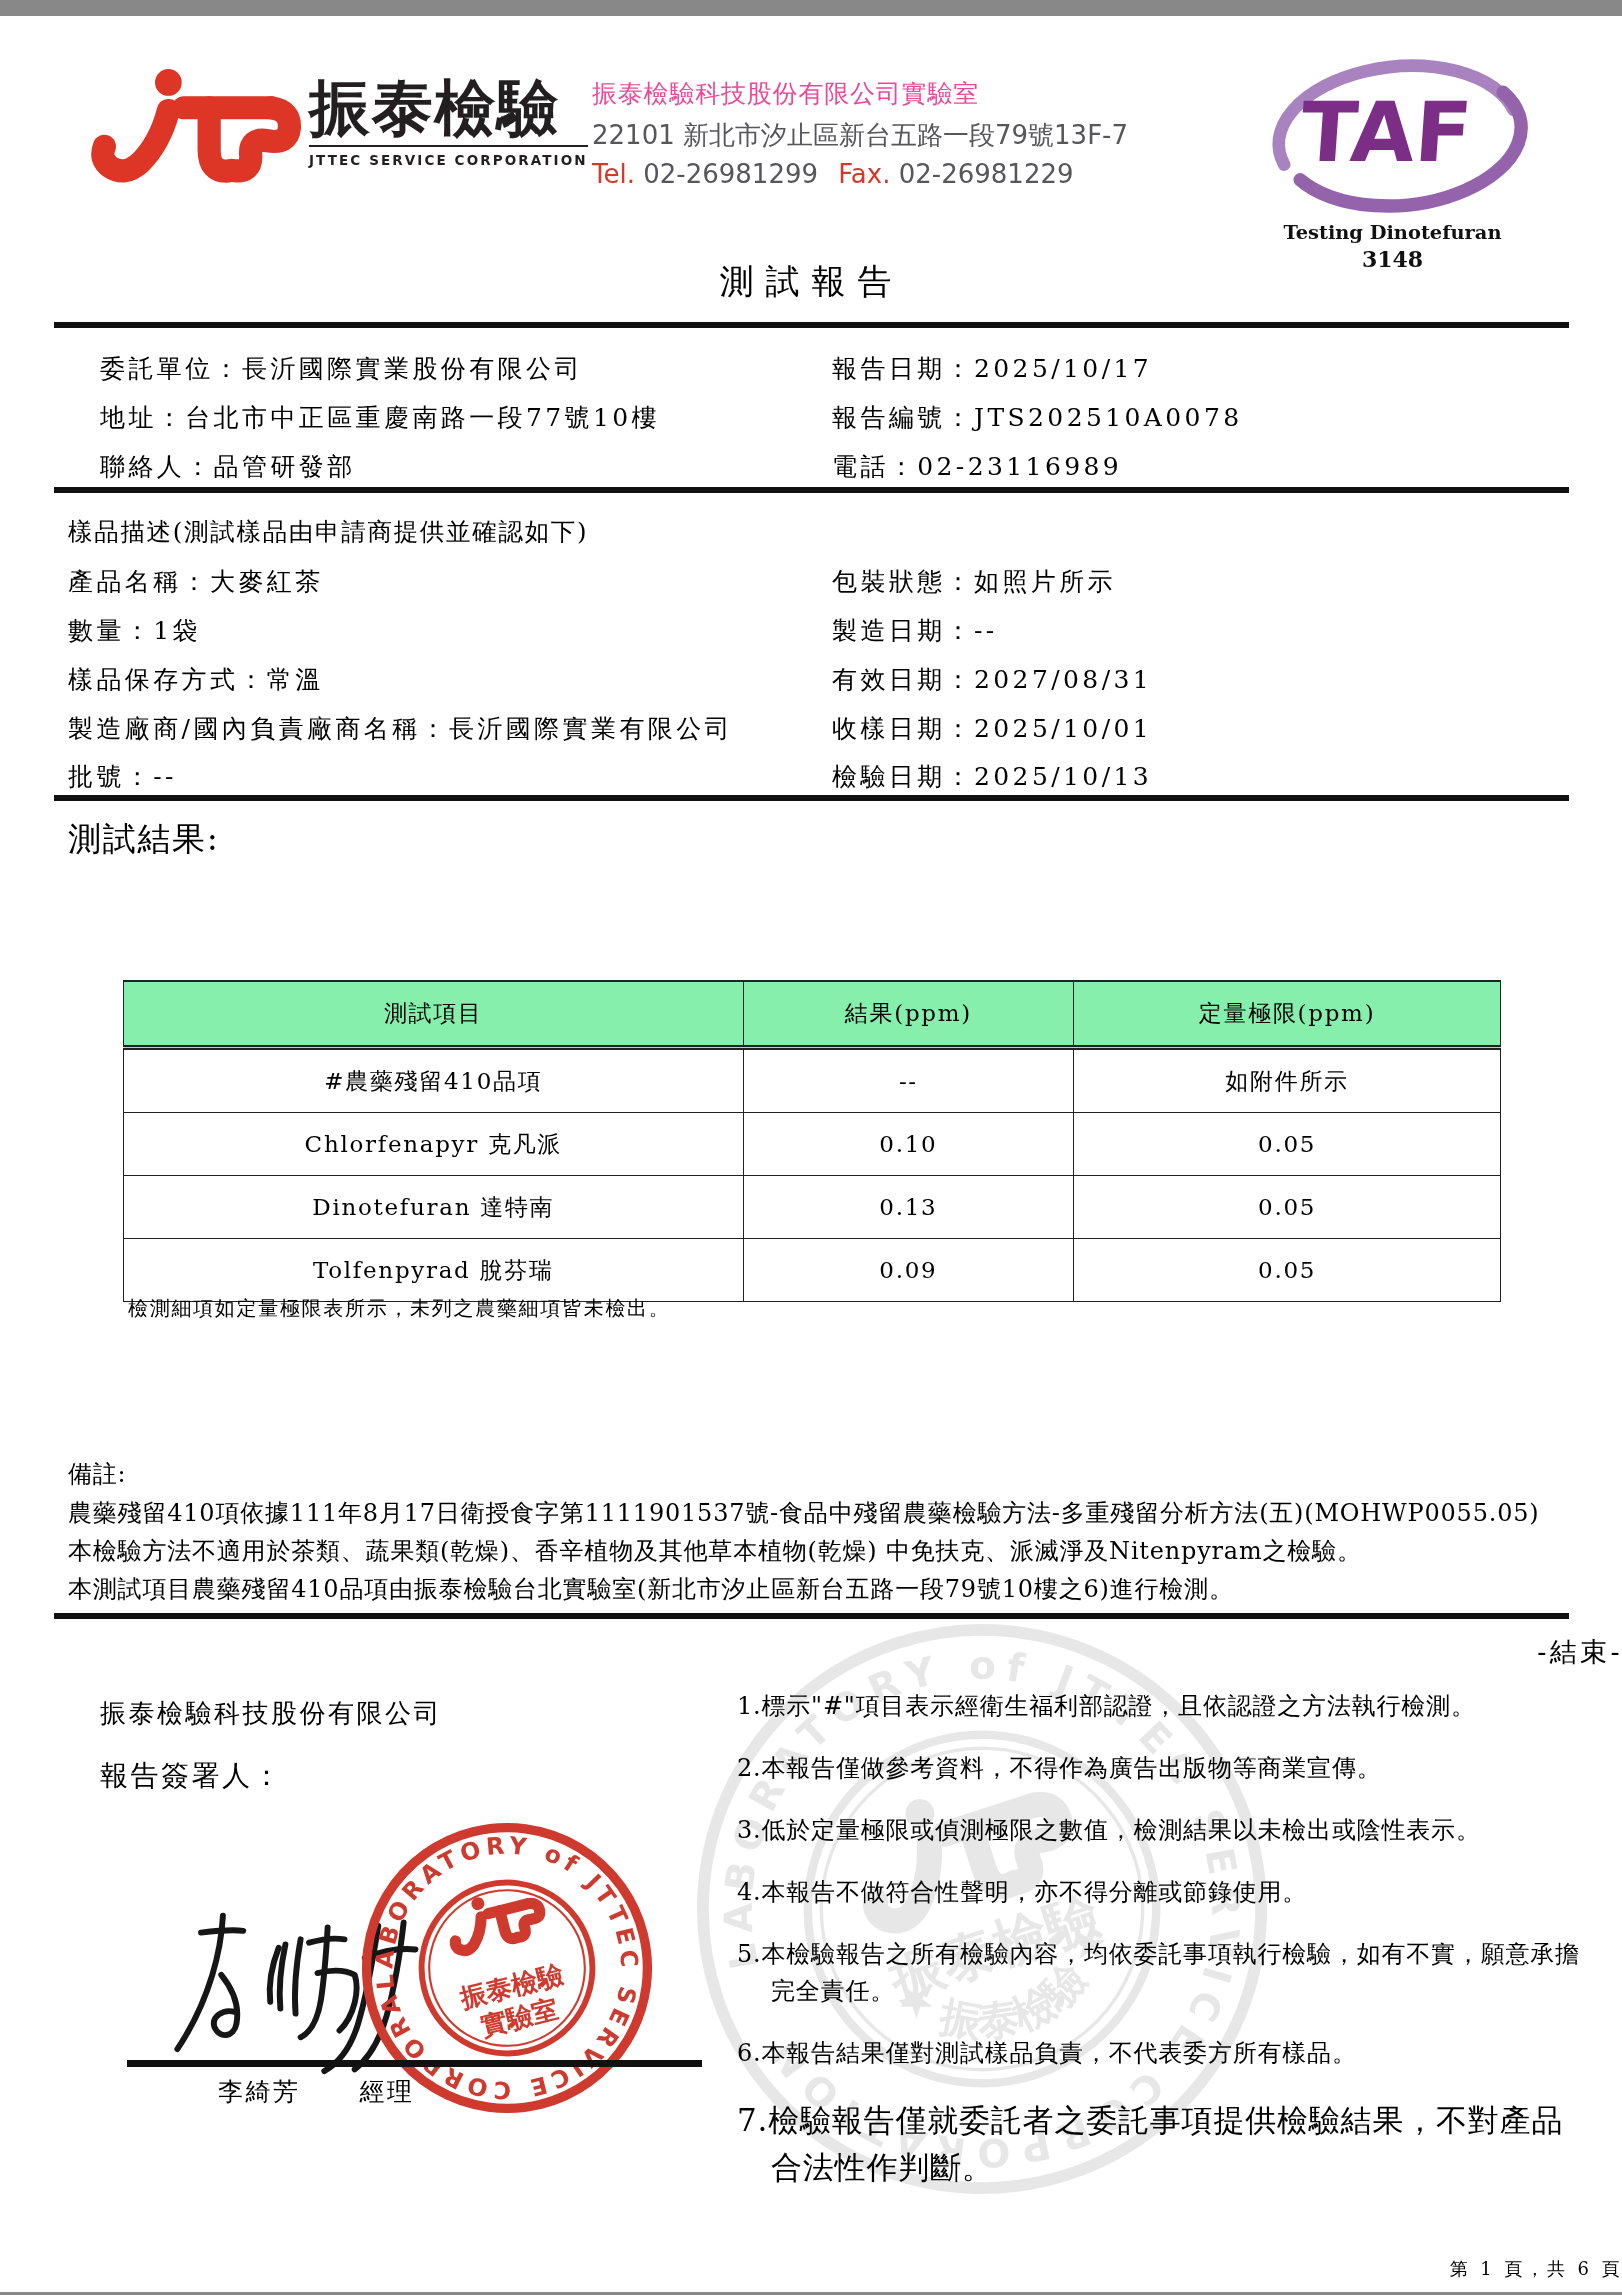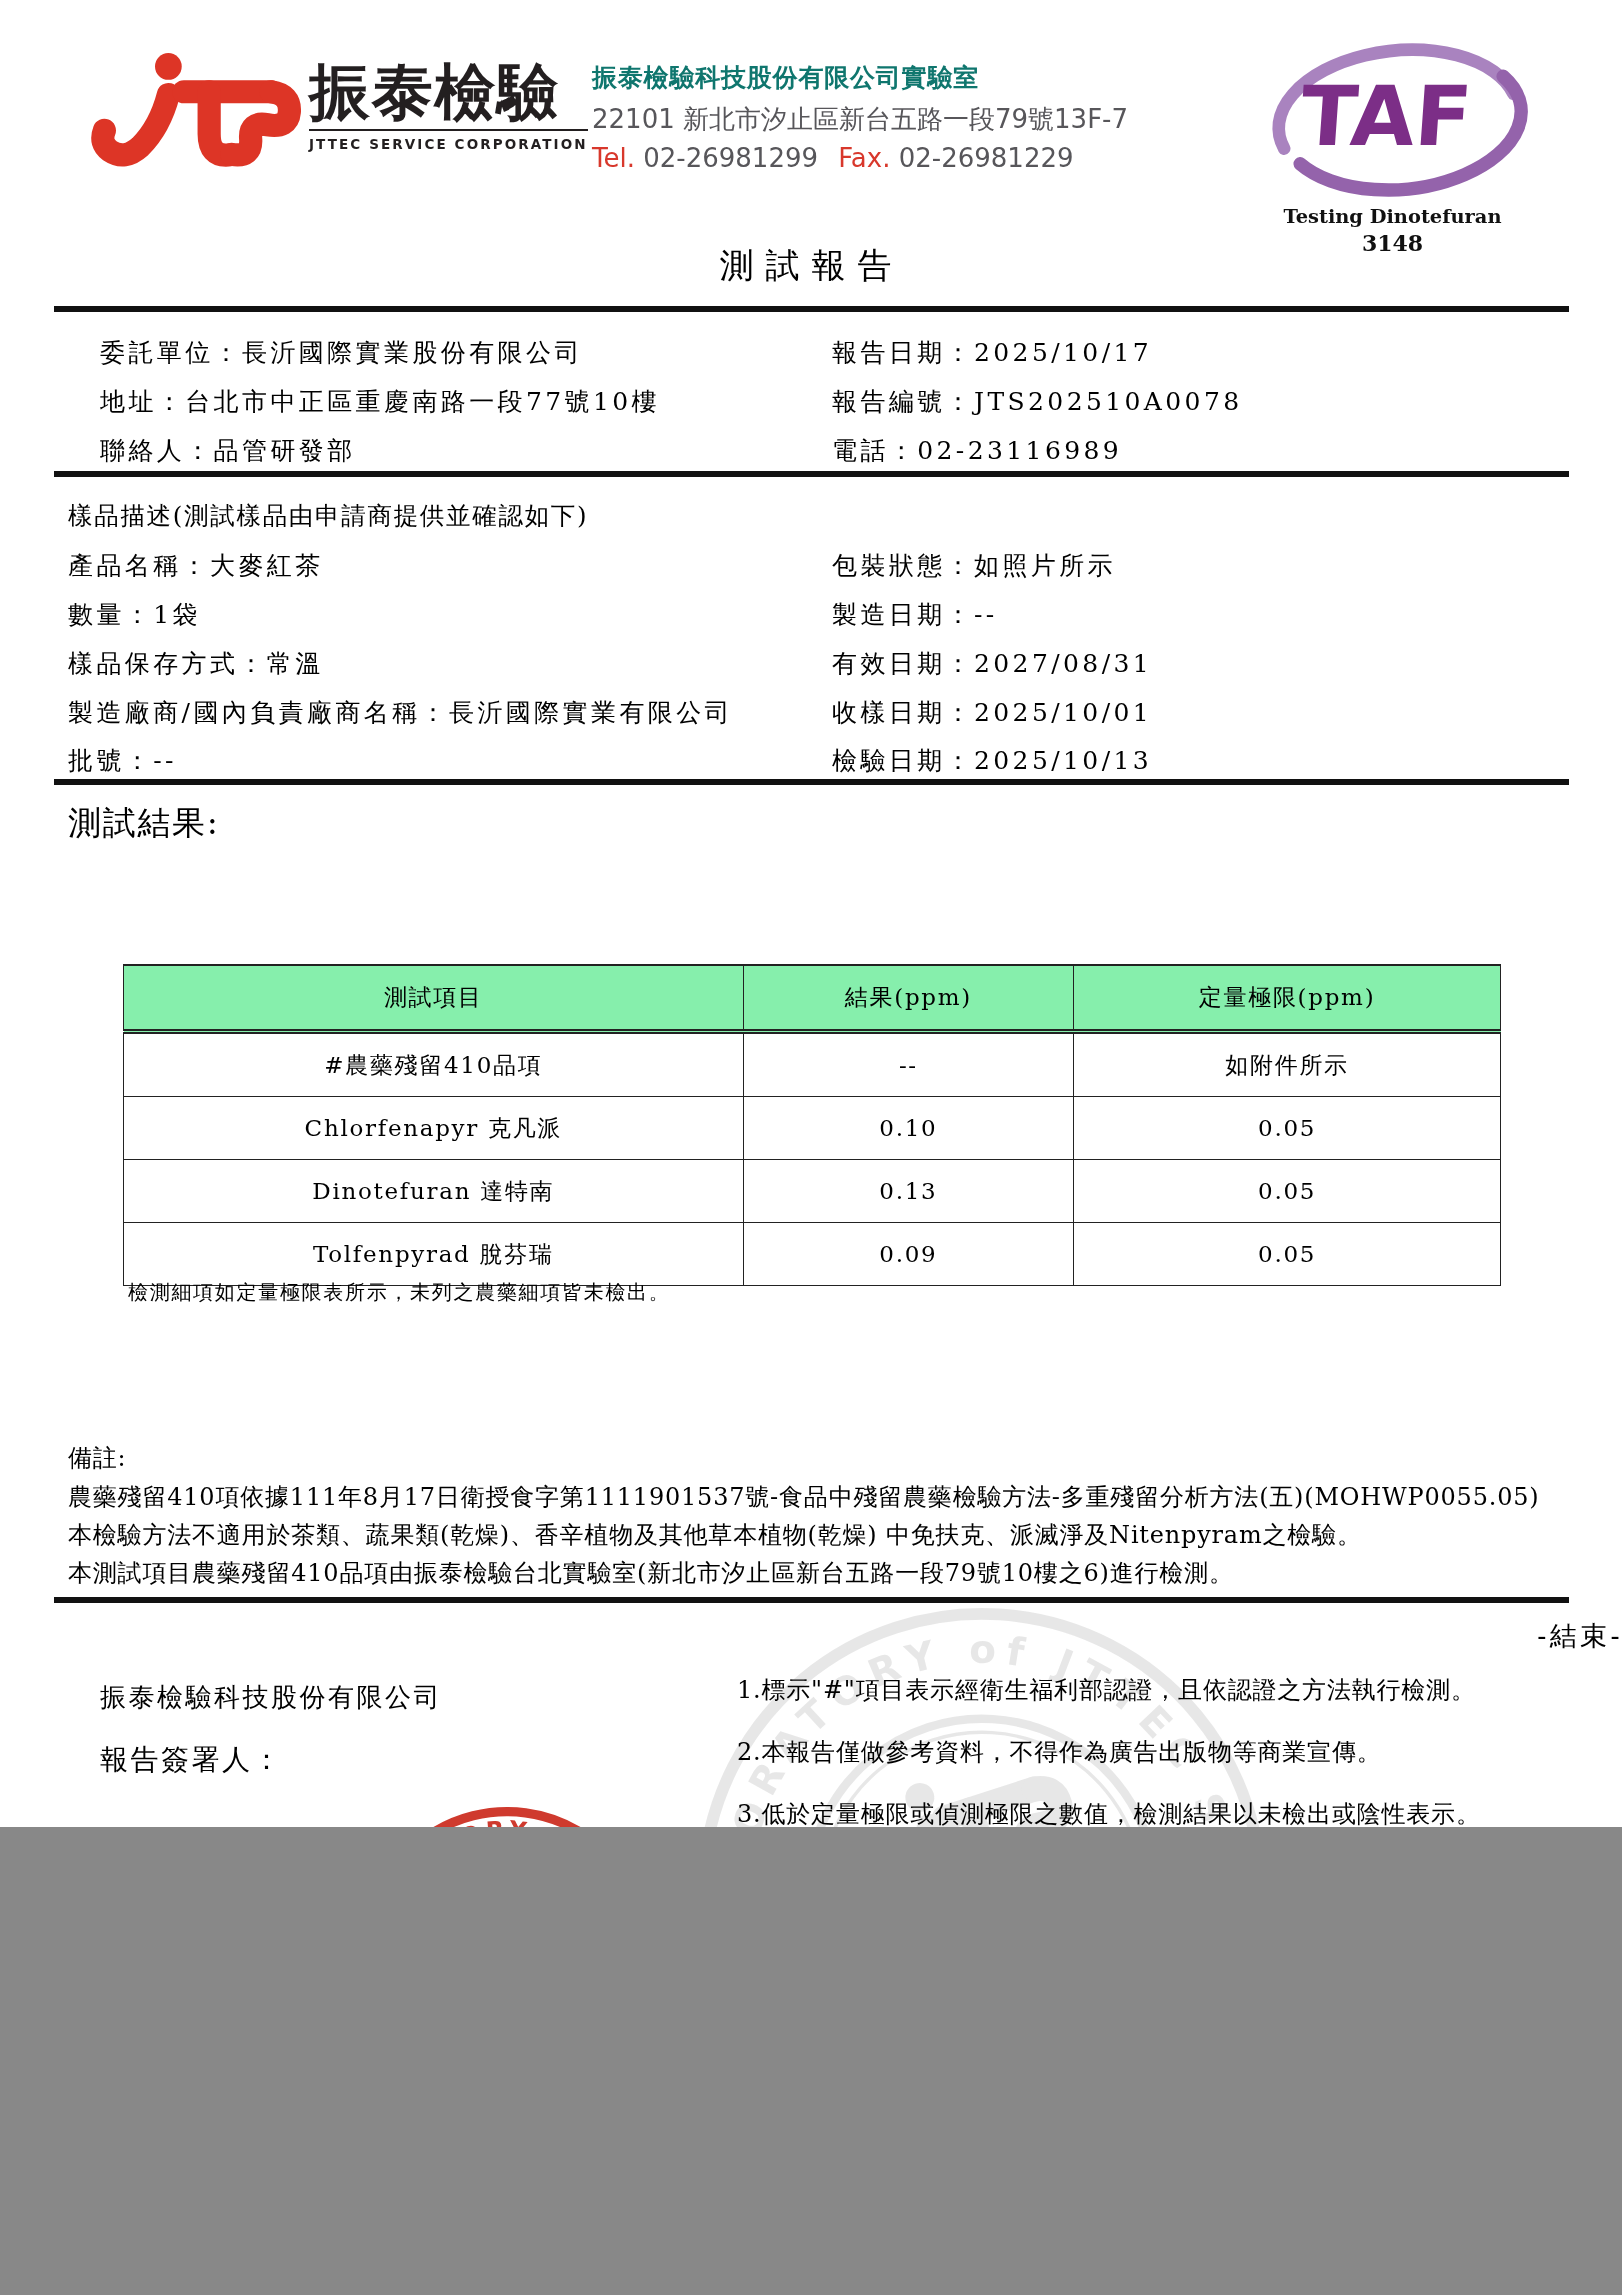--- a/index.html
+++ b/index.html
@@ -1,26 +1,26 @@
 <!DOCTYPE html>
 <html style="font-size:13.5px"><head>
 <meta charset="utf-8">
 <style>
   html,body{margin:0;padding:0;background:#888;}
   .page{
-    position:relative;width:1623px;height:1827px;background:#ffffff;
+    position:relative;width:1623px;height:2276px;background:#ffffff;
     font-family:"DejaVu Serif","Liberation Serif",serif;color:#1a1a1a;
-    overflow:hidden;margin:0 auto;
+    overflow:hidden;margin:16px auto;
   }
   .abs{position:absolute;}
   .rule{position:absolute;left:54px;width:1515px;height:6px;background:#111;}
   
   .cjk-name{font-size:61px;font-weight:bold;color:#231f20;letter-spacing:1.7px;font-family:"DejaVu Sans","Liberation Sans",sans-serif;line-height:1;}
   .en-name{font-size:13.5px;font-weight:bold;color:#231f20;letter-spacing:2.1px;font-family:"DejaVu Sans","Liberation Sans",sans-serif;border-top:2.5px solid #231f20;padding-top:5px;margin-top:6.8px;white-space:nowrap;}
-  .lab-line1{font-size:25px;font-weight:bold;color:#0f766e;font-family:"DejaVu Sans","Liberation Sans",sans-serif;letter-spacing:0.8px;white-space:nowrap;}
+  .lab-line1{font-size:25px;font-weight:normal;color:#ec4899;font-family:"DejaVu Sans","Liberation Sans",sans-serif;letter-spacing:0.8px;white-space:nowrap;}
   .lab-line2{font-size:26px;color:#57565a;font-family:"DejaVu Sans","Liberation Sans",sans-serif;margin-top:7.6px;white-space:nowrap;}
   .lab-line3{font-size:26px;color:#57565a;font-family:"DejaVu Sans","Liberation Sans",sans-serif;margin-top:6px;white-space:nowrap;}
   .red{color:#d8382c;}
   .taf-cap{font-size:19.4px;font-weight:bold;text-align:center;color:#111;}
   .taf-num{font-size:22px;font-weight:bold;text-align:center;color:#111;margin-top:1.7px;}
   .doc-title{position:absolute;left:0;top:243px;width:100%;text-align:center;font-size:34px;letter-spacing:12px;color:#000;}
   .meta-line{position:absolute;font-size:25px;letter-spacing:3.4px;white-space:nowrap;color:#000;}
   .sec-head{position:absolute;font-size:24.5px;letter-spacing:1.7px;white-space:nowrap;color:#000;}
   
   table.results{position:absolute;left:123px;top:964px;width:1378px;border-collapse:collapse;table-layout:fixed;background:#fff;}

